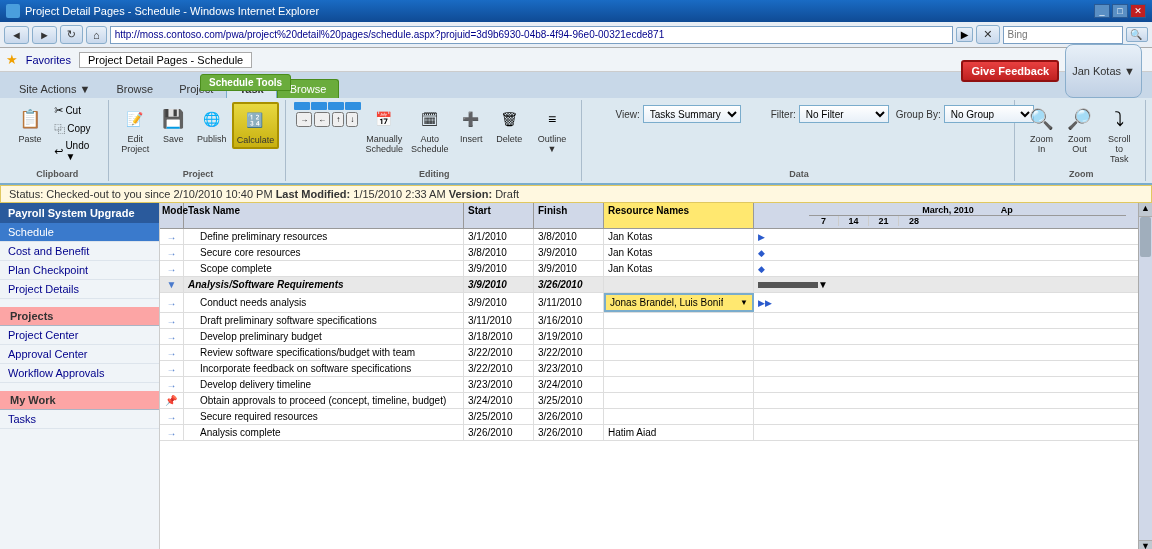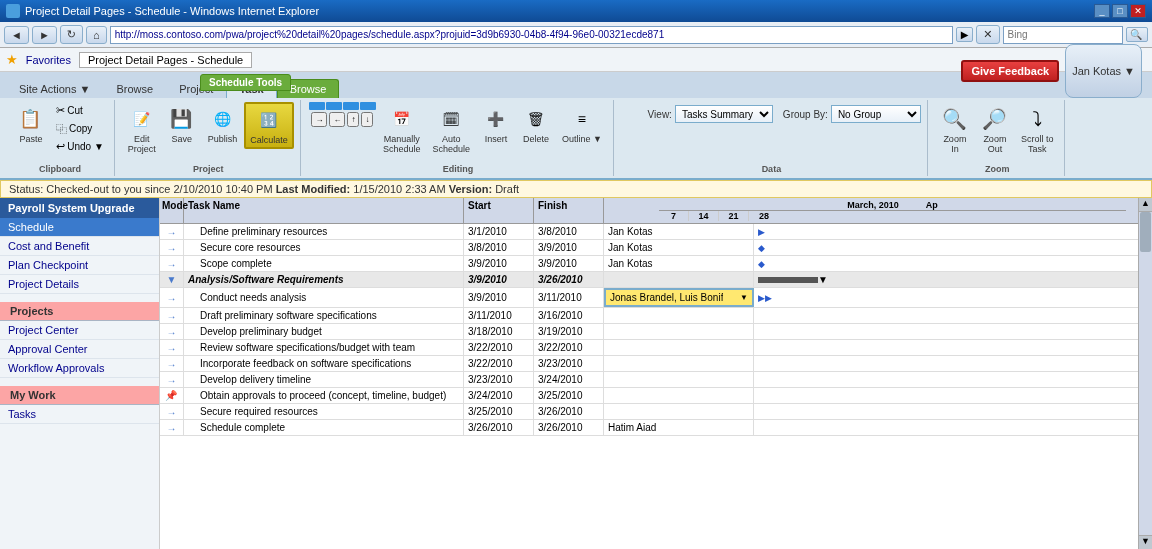--- a/index.html
+++ b/index.html
@@ -247,20 +247,26 @@
     <div class="ribbon-group">
       <div style="display:flex;flex-direction:row;gap:2px;padding:2px 0;">
         <div class="data-row">
           <span class="data-label">View:</span>
           <select class="data-select">
             <option>Tasks Summary</option>
           </select>
           <span></span>
         </div>
         <div class="data-row">
+          <span class="data-label">Filter:</span>
+          <select class="data-select">
+            <option>No Filter</option>
+          </select>
+        </div>
+        <div class="data-row">
           <span class="data-label">Group By:</span>
           <select class="data-select">
             <option>No Group</option>
           </select>
         </div>
       </div>
       <div class="ribbon-group-label">Data</div>
     </div>
 
     <div class="ribbon-group">
@@ -340,20 +346,23 @@
       </div>
       <div class="col-task">
         <span>Task Name</span>
       </div>
       <div class="col-start">
         <span>Start</span>
       </div>
       <div class="col-finish">
         <span>Finish</span>
       </div>
+      <div class="col-resource">
+        <span>Resource Names</span>
+      </div>
       <div class="col-gantt">
         <div style="font-size:9px;text-align:center;border-bottom:1px solid #999;">
           <span>March, 2010</span>
           &nbsp;&nbsp;&nbsp;&nbsp;&nbsp;&nbsp;&nbsp;&nbsp;&nbsp;
           <span>Ap</span>
         </div>
         <div style="display:flex;font-size:9px;">
           <span style="width:30px;text-align:center;border-right:1px solid #ccc;">7</span>
           <span style="width:30px;text-align:center;border-right:1px solid #ccc;">14</span>
           <span style="width:30px;text-align:center;border-right:1px solid #ccc;">21</span>
@@ -505,21 +514,21 @@
         <div class="cell start">3/25/2010</div>
         <div class="cell finish">3/26/2010</div>
         <div class="cell resource"></div>
         <div class="cell gantt"></div>
       </div>
 
       <div class="grid-row">
         <div class="cell mode">
             <span class="mode-icon">→</span>
           </div>
-        <div class="cell task task-indent">Schedule complete</div>
+        <div class="cell task task-indent">Analysis complete</div>
         <div class="cell start">3/26/2010</div>
         <div class="cell finish">3/26/2010</div>
         <div class="cell resource">Hatim Aiad</div>
         <div class="cell gantt"></div>
       </div>
     </div>
 
     <div style="position:absolute;right:0;top:0;width:14px;height:100%;background:#e0e8f0;border-left:1px solid #aaa;display:flex;flex-direction:column;">
       <div style="height:14px;background:#c0c8d0;border-bottom:1px solid #aaa;text-align:center;font-size:9px;cursor:pointer;">▲</div>
       <div style="flex:1;background:#d0d8e8;">

